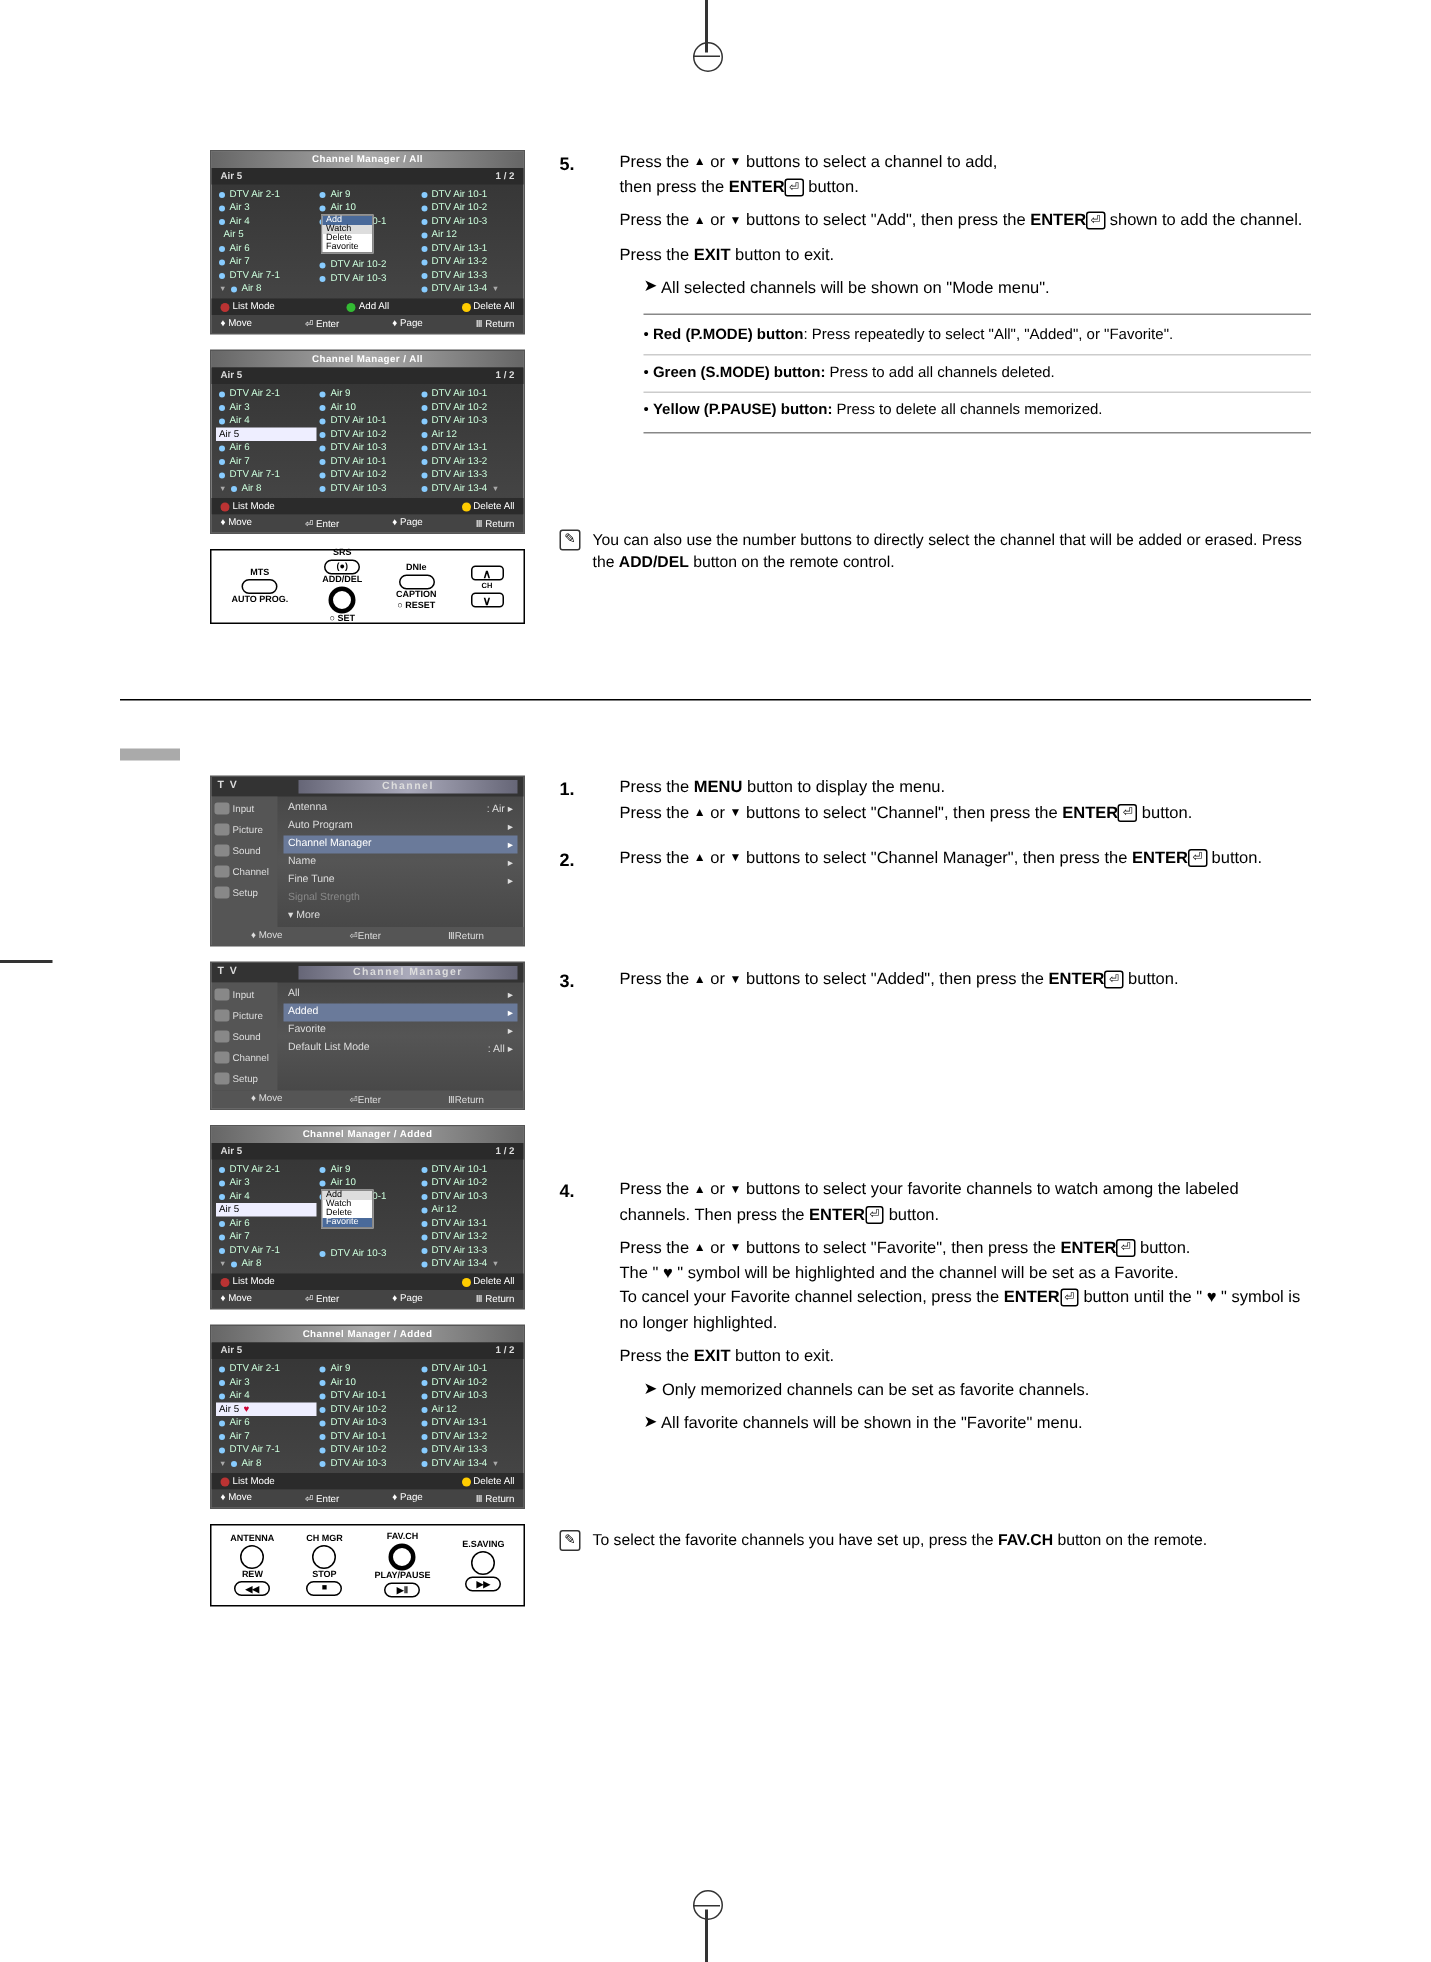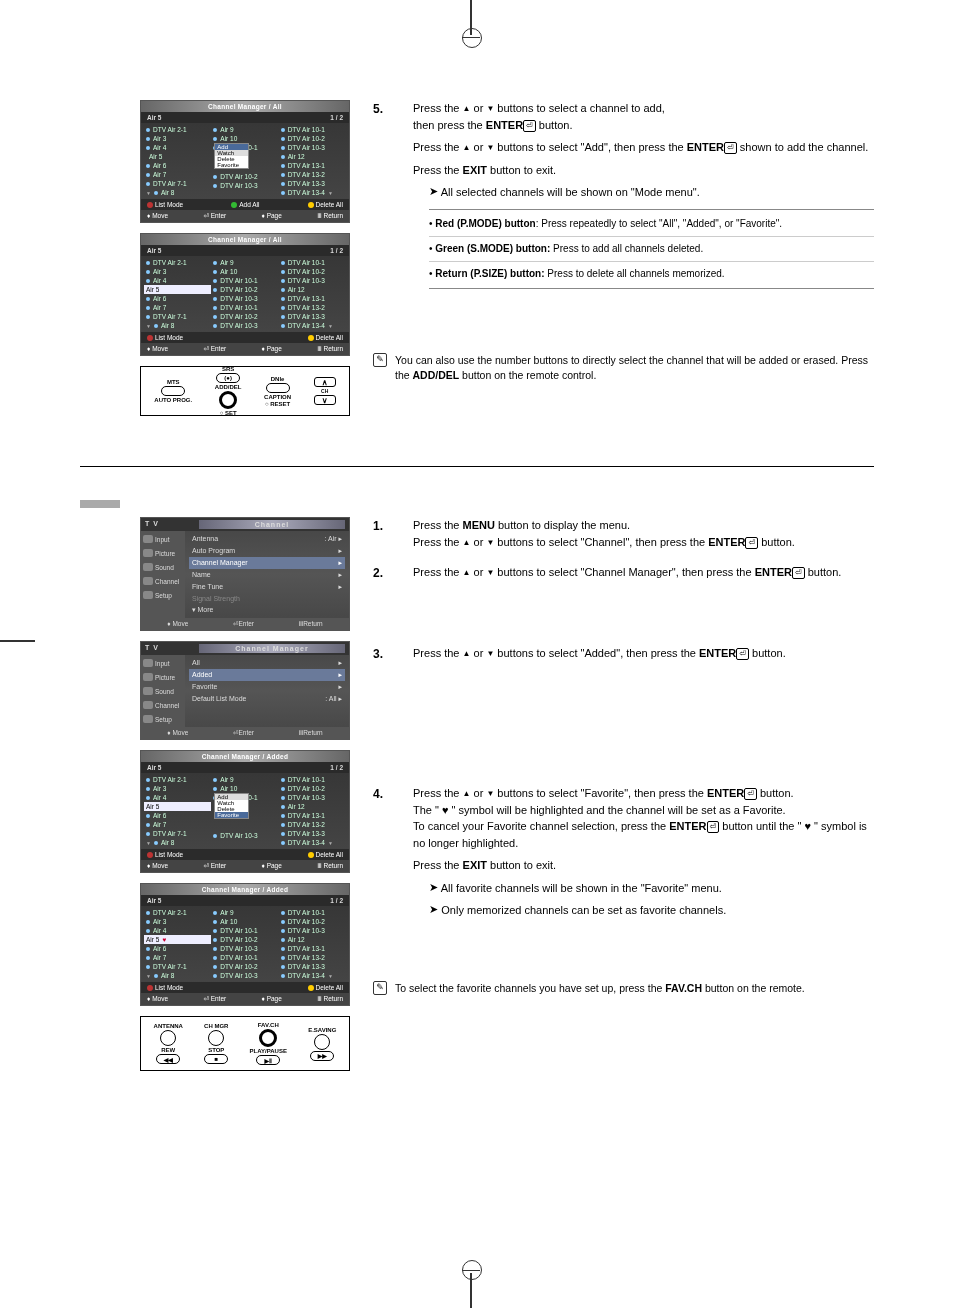--- a/index.html
+++ b/index.html
@@ -383,21 +383,21 @@
           <p><span>Press the </span><span class="upic">▲</span><span> or </span><span class="dnic">▼</span><span> buttons to select a channel to add,</span><br>
              <span>then press the </span><b>ENTER</b><span class="enter-icon">⏎</span><span> button.</span></p>
           <p><span>Press the </span><span class="upic">▲</span><span> or </span><span class="dnic">▼</span><span> buttons to select "Add", then press the </span><b>ENTER</b><span class="enter-icon">⏎</span><span> shown to add the channel.</span></p>
           <p><span>Press the </span><b>EXIT</b><span> button to exit.</span></p>
           <p class="indent"><span class="arrowhead">➤</span> <span>All selected channels will be shown on "Mode menu".</span></p>
           <div class="notebox">
             <div><span>• </span><b>Red (P.MODE) button</b><span>: Press repeatedly to select "All", "Added", or "Favorite".</span></div>
             <hr>
             <div><span>• </span><b>Green (S.MODE) button:</b><span> Press to add all channels deleted.</span></div>
             <hr>
-            <div><span>• </span><b>Return (P.SIZE) button:</b><span> Press to delete all channels memorized.</span></div>
+            <div><span>• </span><b>Yellow (P.PAUSE) button:</b><span> Press to delete all channels memorized.</span></div>
           </div>
         </div>
       </div>
       <div style="height:40px;"></div>
       <div class="tipline">
         <div class="tipicon">✎</div>
         <div><span>You can also use the number buttons to directly select the channel that will be added or erased. Press the </span><b>ADD/DEL</b><span> button on the remote control.</span></div>
       </div>
     </div>
   </div>
@@ -828,26 +828,27 @@
       <div class="step">
         <div class="num">3.</div>
         <div class="body">
           <p><span>Press the </span><span class="upic">▲</span><span> or </span><span class="dnic">▼</span><span> buttons to select "Added", then press the </span><b>ENTER</b><span class="enter-icon">⏎</span><span> button.</span></p>
         </div>
       </div>
       <div style="height:110px;"></div>
       <div class="step">
         <div class="num">4.</div>
         <div class="body">
+          <p><span>Press the </span><span class="upic">▲</span><span> or </span><span class="dnic">▼</span><span> buttons to select your favorite channels to watch among the labeled channels. Then press the </span><b>ENTER</b><span class="enter-icon">⏎</span><span> button.</span></p>
           <p><span>Press the </span><span class="upic">▲</span><span> or </span><span class="dnic">▼</span><span> buttons to select "Favorite", then press the </span><b>ENTER</b><span class="enter-icon">⏎</span><span> button.</span><br>
              <span>The " ♥ " symbol will be highlighted and the channel will be set as a Favorite.</span><br>
              <span>To cancel your Favorite channel selection, press the </span><b>ENTER</b><span class="enter-icon">⏎</span><span> button until the " ♥ " symbol is no longer highlighted.</span></p>
           <p><span>Press the </span><b>EXIT</b><span> button to exit.</span></p>
+          <p class="indent"><span class="arrowhead">➤</span> <span>Only memorized channels can be set as favorite channels.</span></p>
           <p class="indent"><span class="arrowhead">➤</span> <span>All favorite channels will be shown in the "Favorite" menu.</span></p>
-          <p class="indent"><span class="arrowhead">➤</span> <span>Only memorized channels can be set as favorite channels.</span></p>
         </div>
       </div>
       <div style="height:40px;"></div>
       <div class="tipline">
         <div class="tipicon">✎</div>
         <div><span>To select the favorite channels you have set up, press the </span><b>FAV.CH</b><span> button on the remote.</span></div>
       </div>
     </div>
   </div>
 </div>

